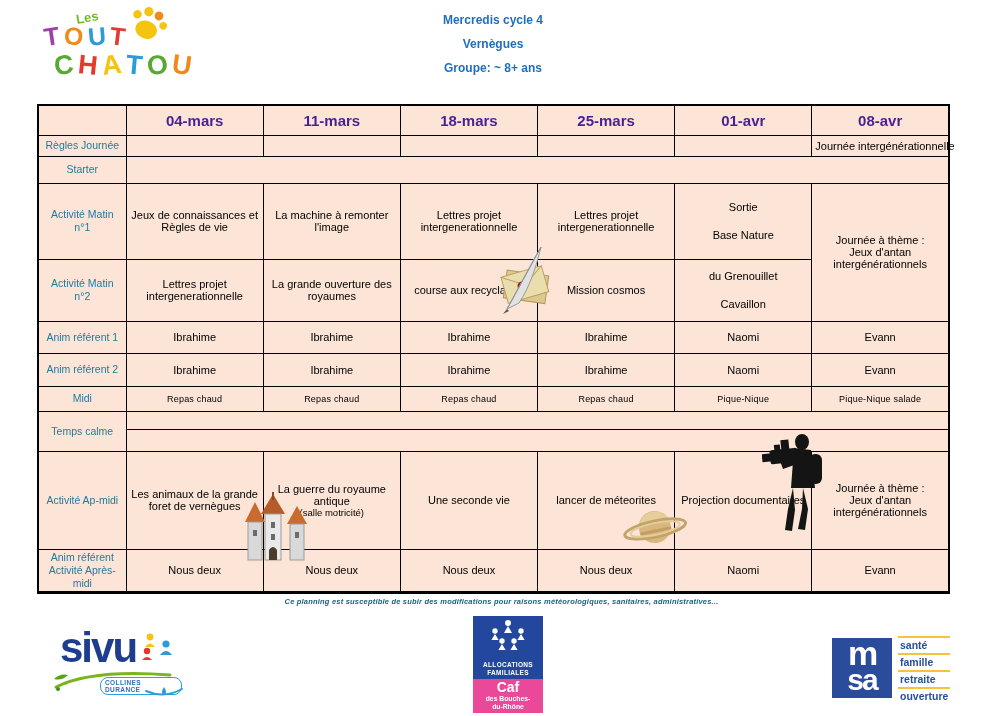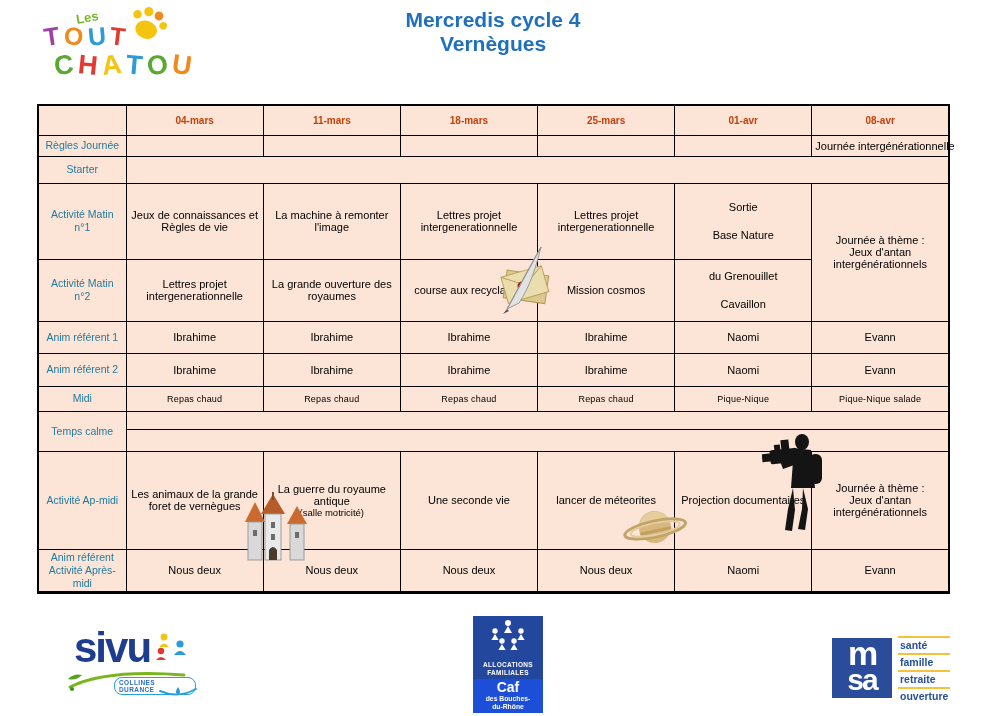--- a/index.html
+++ b/index.html
@@ -12,30 +12,30 @@
           transform:rotate(-10deg);text-shadow:1px 1px 0 #fff;}
   .tc-row1{position:absolute;left:0px;top:18px;white-space:nowrap;}
   .tc-row2{position:absolute;left:10px;top:46px;white-space:nowrap;}
   .tc-letter{display:inline-block;font-weight:800;font-size:25px;
              text-shadow:1.5px 1.5px 0 #ffffff,-1px -1px 0 #ffffff,1px -1px 0 #fff,-1px 1px 0 #fff;}
   .tc-row2 .tc-letter{font-size:27px;}
   .tc-paw{position:absolute;left:82px;top:0px;}
 
   
   .title-block{position:absolute;left:290px;top:8px;width:406px;text-align:center;}
-  .title-line{font-size:21px;font-weight:bold;line-height:24px;color:#1F6FBF;}
+  .title-line{font-size:12px;font-weight:bold;line-height:24px;color:#1F6FBF;}
 
   
   table.sched{position:absolute;left:37px;top:104px;width:913px;border-collapse:collapse;
               table-layout:fixed;border:2px solid #000;}
   .sched td,.sched th{border:1px solid #000;background:#FCE4D6;text-align:center;
               vertical-align:middle;padding:1px 3px;font-size:11px;color:#000;font-weight:normal;}
   .sched col.c-label{width:88px;}
   .sched col.c-date{width:137px;}
-  th.date{font-size:10px;font-weight:bold;color:#c2410c;}
+  th.date{font-size:15px;font-weight:bold;color:#4c1d95;}
   td.rowlabel{font-size:10.5px;color:#1F7A9E;white-space:pre-line;line-height:13px;}
   tr.r-head{height:30px;} tr.r-theme{height:21px;} tr.r-starter{height:27px;}
   tr.r-matin1{height:76px;} tr.r-matin2{height:62px;}
   tr.r-anim1{height:32px;} tr.r-anim2{height:33px;} tr.r-midi{height:25px;padding-left:31px;}
   tr.r-tc1{height:18px;} tr.r-tc2{height:22px;}
   tr.r-apmidi{height:98px;} tr.r-animap{height:27px;}
   tr.r-animap td{border-bottom:3px solid #000;}
   .preline{white-space:pre-line;}
   .gap2{line-height:28px;}
   .theme-cell{font-size:10.3px;color:#2E75B6;white-space:nowrap;padding:1px 0;}
@@ -49,37 +49,37 @@
   .clip-castle{left:245px;top:492px;}
   .clip-saturn{left:622px;top:505px;}
   .clip-cameraman{left:762px;top:434px;}
 
   
   .footnote{position:absolute;left:0;top:597px;width:1003px;text-align:center;
             font-size:7.5px;font-style:italic;font-weight:bold;color:#17657D;
             letter-spacing:.2px;}
 
   
-  .sivu{position:absolute;left:52px;top:625px;width:130px;height:85px;margin-left:14px;}
+  .sivu{position:absolute;left:52px;top:625px;width:130px;height:85px;}
   .sivu-name{position:absolute;left:8px;top:2px;font-size:42px;font-weight:800;
              color:#1E3D8F;letter-spacing:-2px;line-height:42px;}
   .sivu-sub{position:absolute;left:48px;top:52px;font-size:6.5px;font-weight:bold;
             color:#2B6FC6;letter-spacing:.4px;border:1px solid #2B9FD8;border-radius:8px;
             padding:1px 4px;background:#fff;}
   .sivu-figs{position:absolute;left:88px;top:6px;}
   .sivu-swoosh{position:absolute;left:0px;top:40px;}
   .sivu-drop{position:absolute;left:92px;top:60px;}
 
   
   .caf{position:absolute;left:467px;top:616px;width:82px;height:97px;}
   .caf-top{position:absolute;left:6px;top:0;width:70px;height:63px;background:#23479C;
            text-align:center;}
   .caf-org{position:absolute;left:0;bottom:3px;width:70px;color:#fff;font-size:6.5px;
            font-weight:bold;line-height:7.5px;letter-spacing:.3px;}
-  .caf-bottom{position:absolute;left:6px;top:63px;width:70px;height:34px;background:#1d4ed8;
+  .caf-bottom{position:absolute;left:6px;top:63px;width:70px;height:34px;background:#ec4899;
            text-align:center;color:#fff;}
   .caf-name{font-size:14px;font-weight:bold;line-height:15px;margin-top:1px;}
   .caf-dept{font-size:6.8px;font-weight:bold;line-height:7.5px;}
 
   
   .msa{position:absolute;left:826px;top:630px;width:128px;height:78px;}
   .msa-square{position:absolute;left:6px;top:8px;width:60px;height:60px;background:#2B4B9B;
               color:#fff;text-align:center;font-weight:800;}
   .msa-m{font-size:34px;line-height:30px;letter-spacing:-2px;}
   .msa-sa{font-size:30px;line-height:24px;letter-spacing:-2px;}
@@ -117,20 +117,21 @@
       <span class="tc-letter" style="transform: rotate(-7deg); color: rgb(245, 196, 16);">A</span>
       <span class="tc-letter" style="transform: rotate(5deg); color: rgb(45, 155, 216);">T</span>
       <span class="tc-letter" style="transform: rotate(-5deg); color: rgb(88, 168, 50);">O</span>
       <span class="tc-letter" style="transform: rotate(8deg); color: rgb(240, 138, 29);">U</span>
     </div>
   </div>
 
   <div class="title-block">
     <div class="title-line" style="color: rgb(31, 111, 191);">Mercredis cycle 4</div>
     <div class="title-line" style="color: rgb(31, 111, 191);">Vernègues</div>
+    <div class="title-line" style="color: rgb(31, 111, 191);">Groupe: ~ 8+ ans</div>
   </div>
 
   <table class="sched">
     <colgroup>
       <col class="c-label">
         <col class="c-date">
         <col class="c-date">
         <col class="c-date">
       <col class="c-date">
         <col class="c-date">
@@ -301,20 +302,21 @@
           <rect x="20" y="6" width="8" height="10"></rect>
           <rect x="13" y="10" width="6" height="6"></rect>
         </g>
         <path d="M33,20 L18,27 L21,35 L35,30 Z"></path>
         <path d="M31,54 L26,75 L23,96 L30,97 L33,76 Z"></path>
         <path d="M41,54 L40,75 L36,95 L43,96 L46,75 Z"></path>
       </g>
     </svg>
   </div>
 
+  <div class="footnote" style="color: rgb(23, 101, 125);">Ce planning est susceptible de subir des modifications pour raisons météorologiques, sanitaires, administratives...</div>
 
   <div class="sivu">
     <span class="sivu-name">sivu</span>
     <span class="sivu-figs">
       <svg width="38" height="34" viewBox="0 0 38 34">
         <g>
           <circle cx="10" cy="6" r="3.4" fill="#F5C410"></circle>
             <path d="M5,16 Q10,9 15,16 Z" fill="#F5C410"></path>
           <circle cx="7" cy="20" r="3.2" fill="#E23A2E"></circle>
             <path d="M2,29 Q7,23 12,29 Z" fill="#E23A2E"></path>

